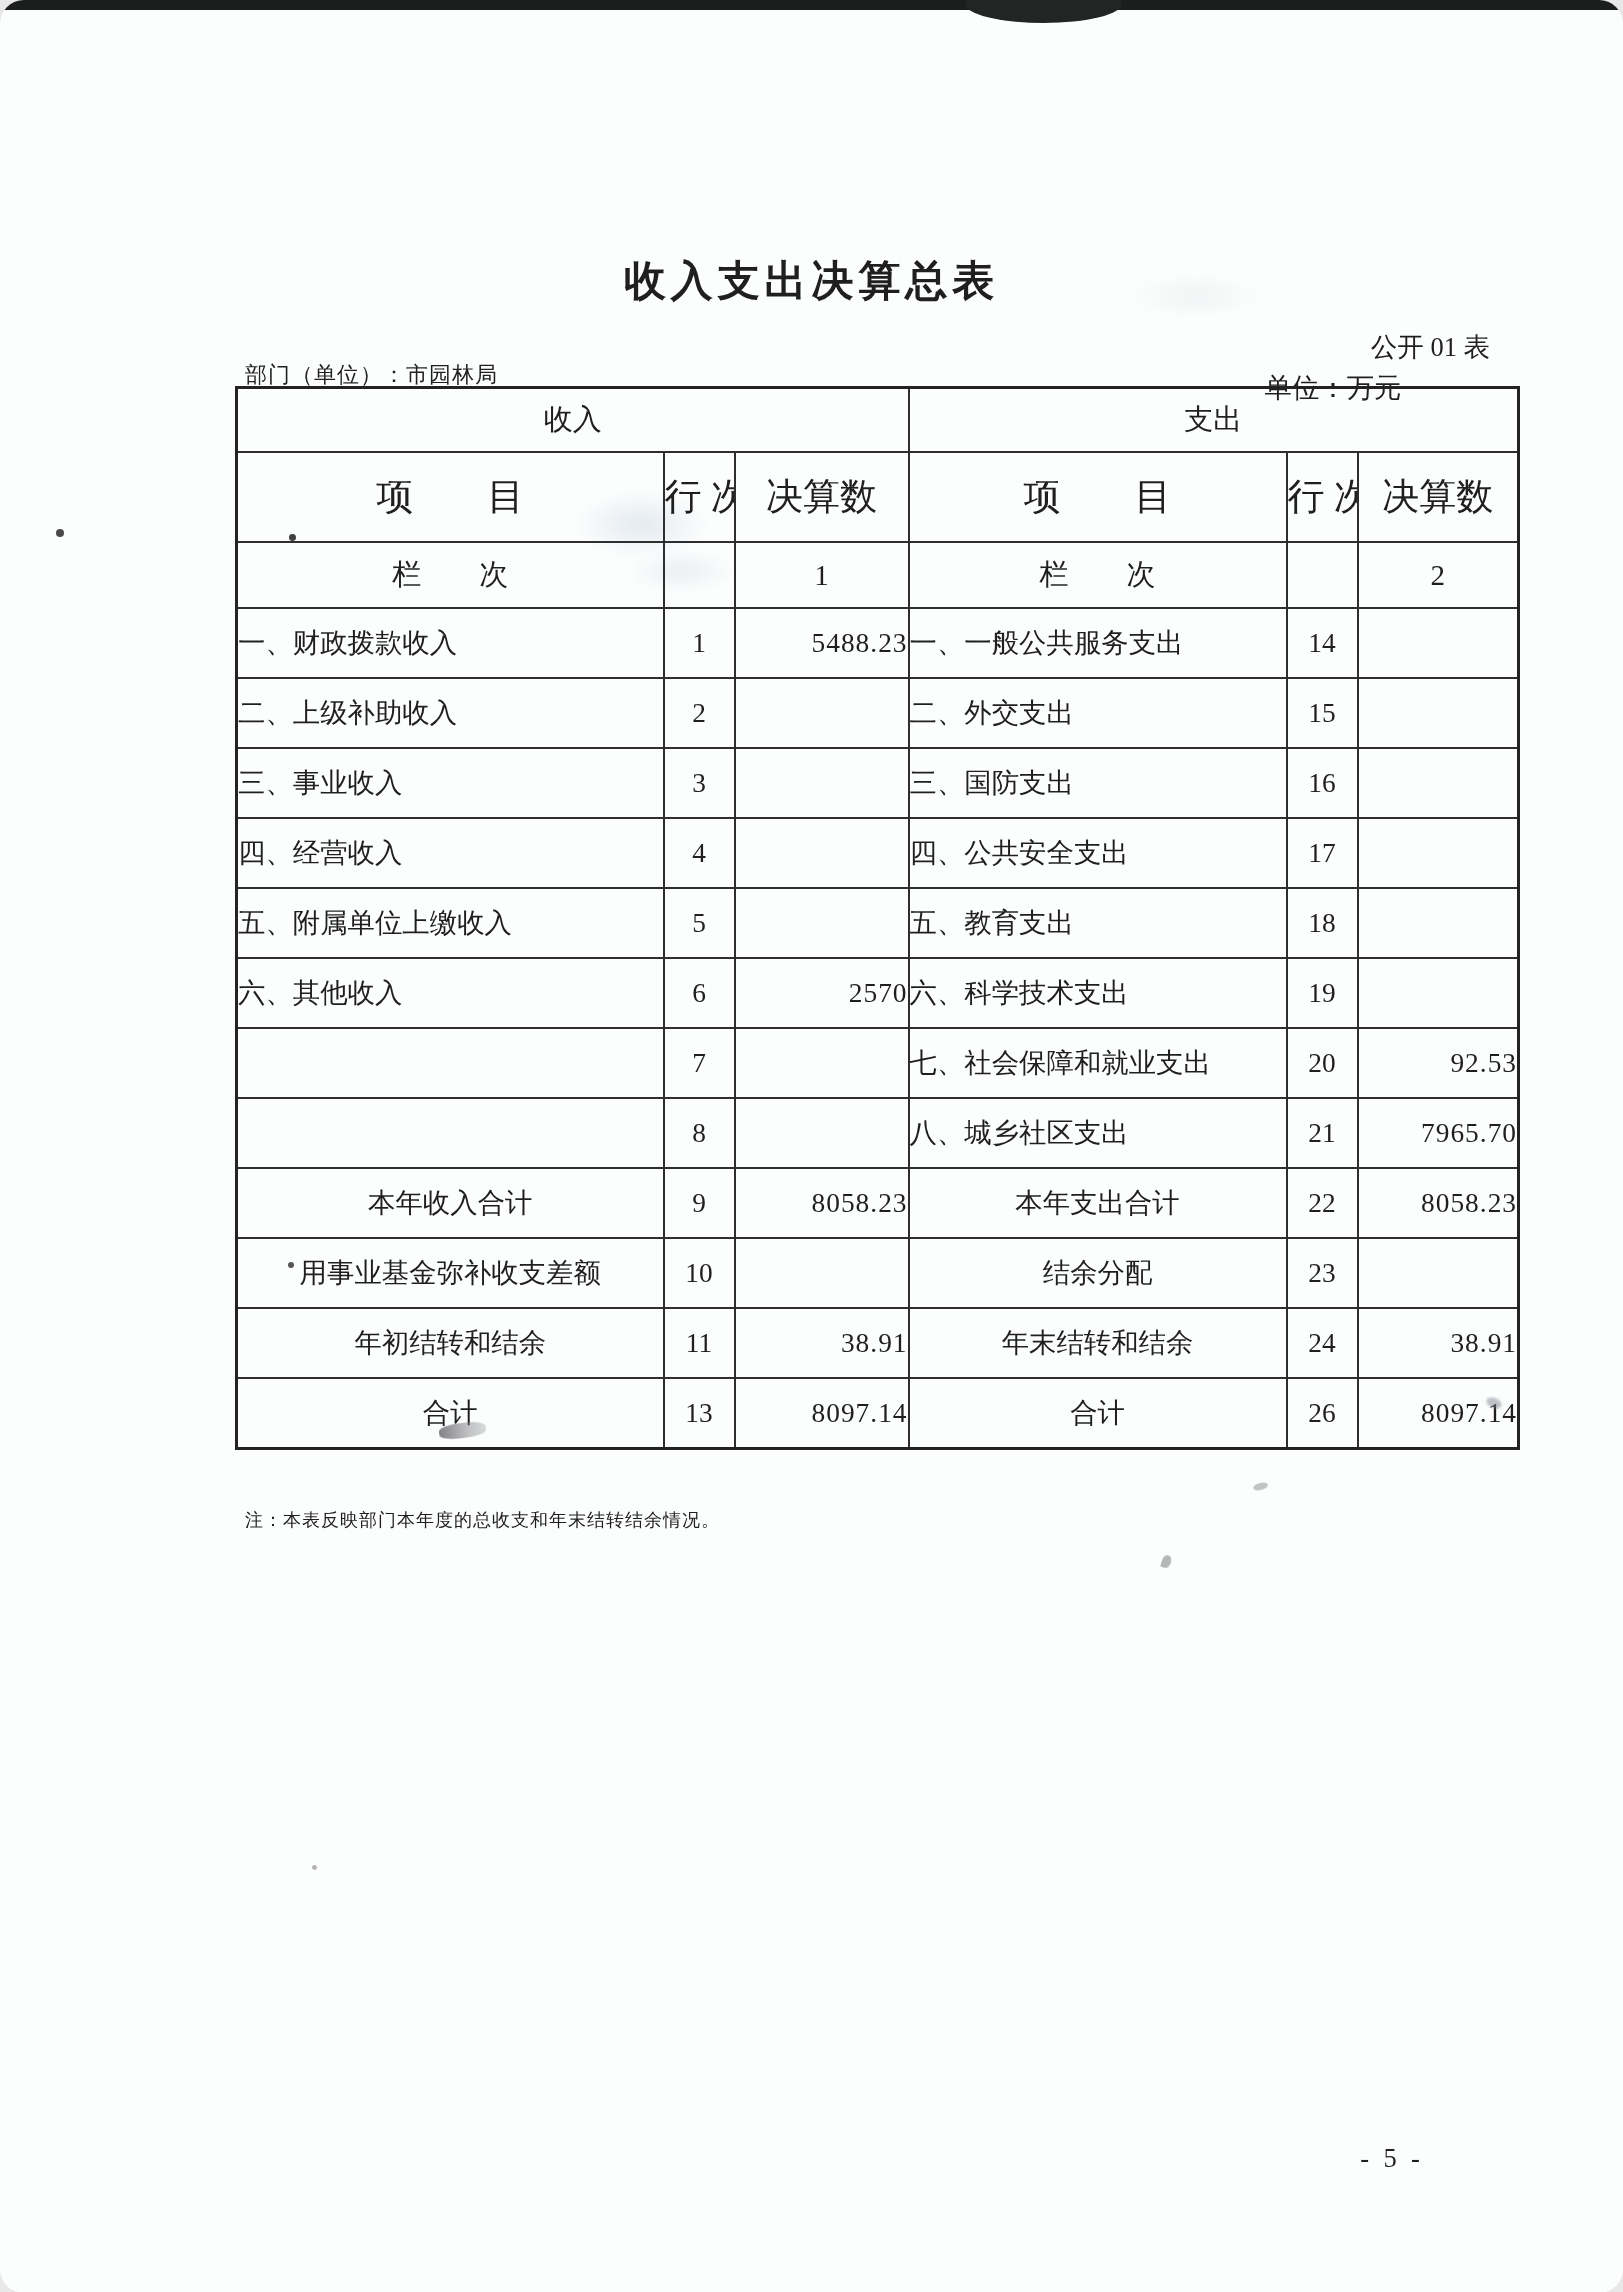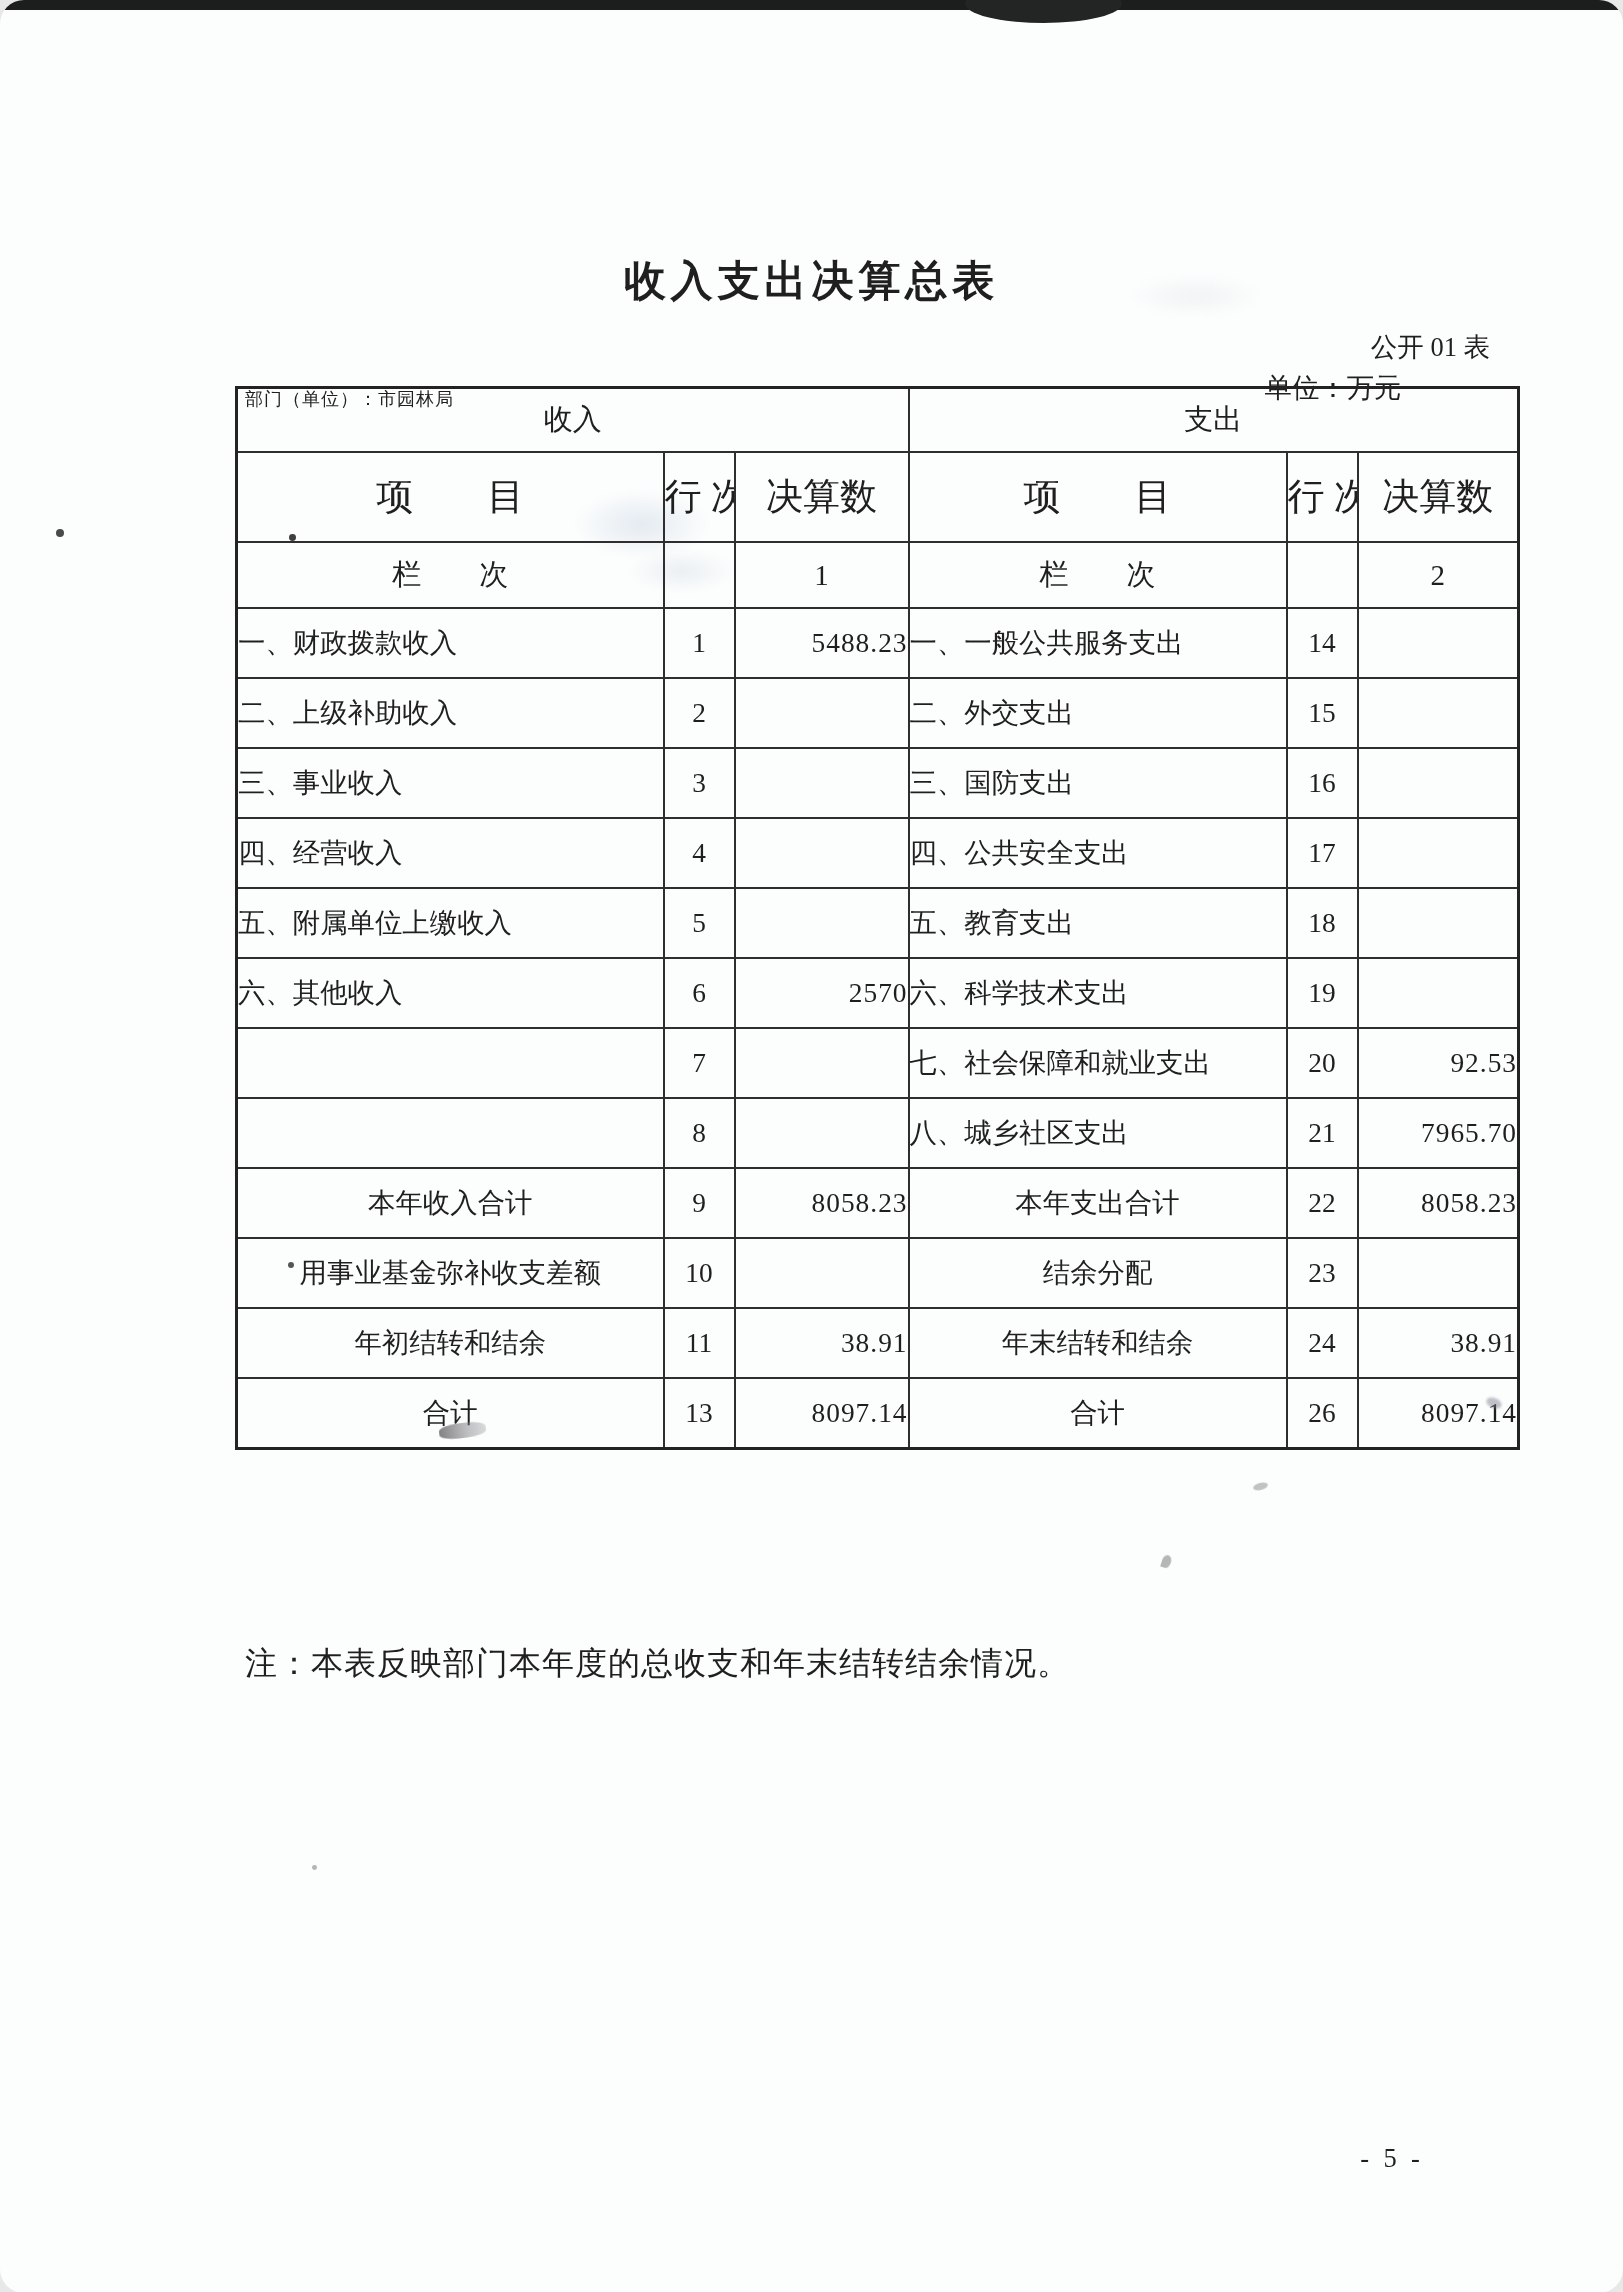--- a/index.html
+++ b/index.html
@@ -18,21 +18,21 @@
 
   .title {
     position:absolute; top:253px; left:0; width:1623px;
     text-align:center; font-size:42px; font-weight:700; letter-spacing:4.9px;
   }
   .form-code {
     position:absolute; top:329px; left:1176px; width:314px;
     text-align:right; font-size:26.5px;
   }
   .dept-label {
-    position:absolute; top:387px; left:245px; font-size:18px; letter-spacing:1px;
+    position:absolute; top:360px; left:245px; font-size:22px; letter-spacing:1px;
   }
   .unit-label {
     position:absolute; top:370px; left:1176px; width:314px;
     text-align:center; font-size:27.4px;
   }
 
   table.main {
     position:absolute; top:386px; left:235px;
     width:1282px; table-layout:fixed;
     border-collapse:collapse;
@@ -51,21 +51,21 @@
   tr.hdr-mid td   { height:88px;  text-align:center; font-size:37px; }
   tr.hdr-idx td   { height:64px;  text-align:center; font-size:29px; }
   tr.data-row td  { height:68px; }
   td.lineno-hdr   { font-size:25.5px; line-height:1.25; white-space:pre-line; }
   td.item-left    { text-align:left;  padding-left:25.5px;margin-left:28px; }
   td.item-center  { text-align:center; }
   td.lineno       { text-align:center; }
   td.val          { text-align:right; padding-right:19.6px; letter-spacing:1px; }
 
   .note {
-    position:absolute; top:1642px; left:245px; font-size:32px; letter-spacing:1px;
+    position:absolute; top:1508px; left:245px; font-size:18px; letter-spacing:1px;
   }
   .page-number {
     position:absolute; top:2143px; left:1338px; width:108px;
     text-align:center; font-size:26.5px; letter-spacing:3.9px;
   }
 
   
   .dot { position:absolute; border-radius:50%; }
   .dot-margin   { top:529px;  left:56px;   width:7.8px;  height:7.8px;  background:#4a4a4a; filter:blur(0.4px); }
   .dot-header   { top:534px;  left:289px;  width:6.9px;  height:6.9px;  background:#3f3f3f; filter:blur(0.4px); }

